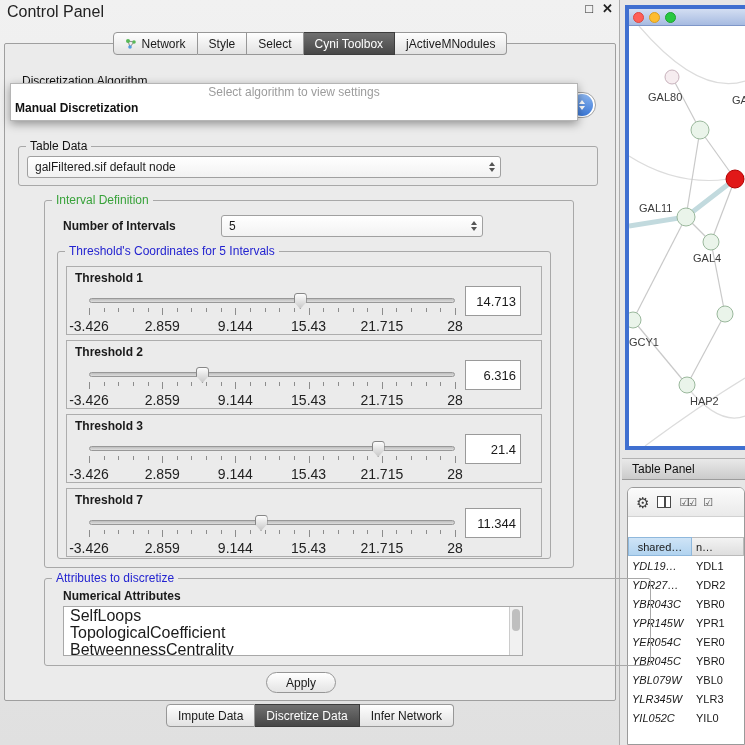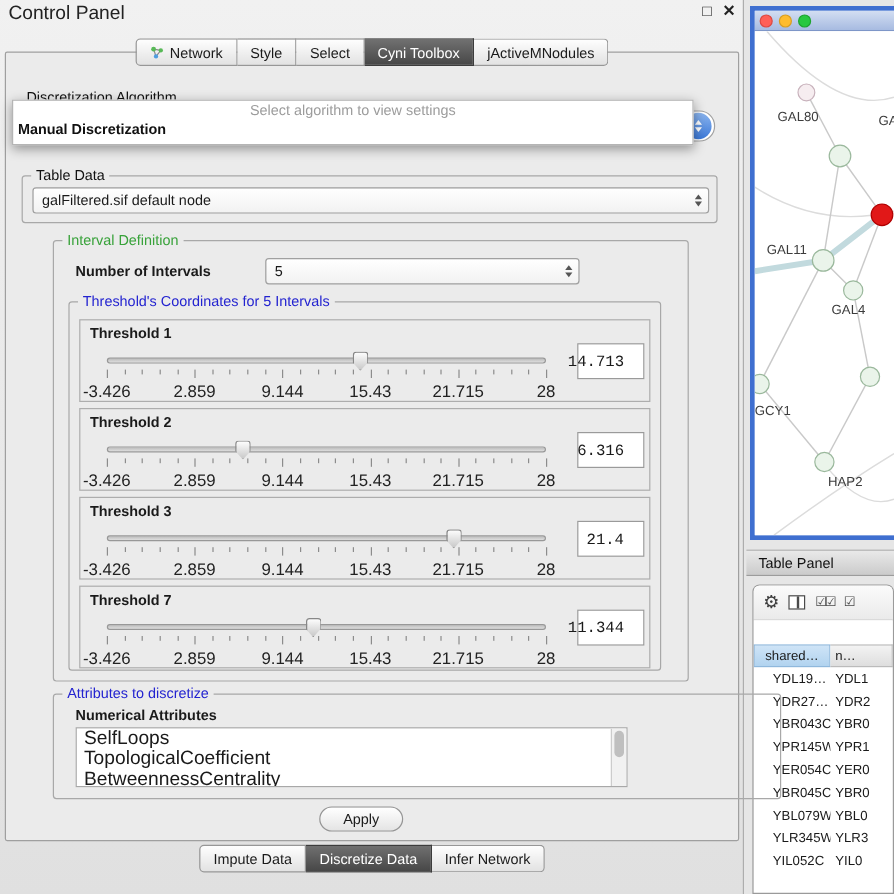--- a/index.html
+++ b/index.html
@@ -38,39 +38,39 @@
   .gtitle{position:absolute;top:-8px;left:7px;background:#ebebeb;padding:0 4px;font-size:12px;color:#111;white-space:nowrap;}
   .gtitle.green{color:#38a23a;}
   .gtitle.blue{color:#2323d0;}
 
   #td-group{left:18px;top:146px;width:580px;height:40px;}
   .combo{position:absolute;background:linear-gradient(#ffffff,#f2f2f2);border:1px solid #a0a0a0;border-radius:3px;height:22px;display:flex;align-items:center;padding:0 22px 0 7px;font-size:12px;white-space:nowrap;overflow:hidden;}
   .stepper{position:absolute;right:5px;top:50%;transform:translateY(-50%);display:flex;flex-direction:column;gap:2px;}
   .stepper i{display:block;width:0;height:0;border-left:3.5px solid transparent;border-right:3.5px solid transparent;}
   .stepper .u{border-bottom:4px solid #555;}
   .stepper .d{border-top:4px solid #555;}
-  #td-combo{left:8px;top:9px;width:564px;align-items:center;}
+  #td-combo{left:8px;top:9px;width:474px;align-items:center;}
 
   #iv-group{left:44px;top:200px;width:530px;height:368px;}
   .num-label{position:absolute;left:18px;top:18px;font-weight:bold;}
   #num-combo{left:176px;top:14px;width:262px;}
   #th-group{position:absolute;left:12px;top:50px;width:494px;height:308px;border:1px solid #a8a8a8;border-radius:3px;}
   .th-list{position:absolute;left:8px;top:14px;right:8px;display:flex;flex-direction:column;gap:5px;}
   .th-box{position:relative;height:69px;border:1px solid #adadad;background:transparent;}
   .th-label{position:absolute;left:8px;top:4px;font-weight:bold;font-size:12px;}
   .slider{position:absolute;left:22px;top:26px;right:86px;height:40px;}
   .track{position:absolute;left:0;right:0;top:5px;height:5px;background:linear-gradient(#bdbdbd,#dedede);border:1px solid #989898;border-radius:3px;}
   .thumb{position:absolute;top:0;width:13px;height:16px;background:linear-gradient(#fdfdfd,#c9c9c9);border:1px solid #878787;border-radius:3px 3px 0 0;clip-path:polygon(0 0,100% 0,100% 55%,50% 100%,0 55%);}
   .ticks{position:absolute;left:0;right:0;top:15px;height:8px;}
   .ticks i{position:absolute;width:1px;background:#8c8c8c;top:0;}
   .ticks i.ma{height:7px;}
   .ticks i.mi{height:4px;}
   .scale{position:absolute;left:0;right:0;top:25px;height:11px;}
   .scale b{position:absolute;transform:translateX(-50%);font-weight:normal;font-size:14px;color:#222;white-space:nowrap;}
-  .val{position:absolute;right:4px;top:19px;width:56px;height:30px;background:#fff;border:1px solid #9a9a9a;display:flex;align-items:center;justify-content:flex-end;padding-right:16px;font-size:13px;font-family:Liberation Mono, monospace;}
+  .val{position:absolute;right:20px;top:19px;width:56px;height:30px;background:#fff;border:1px solid #9a9a9a;display:flex;align-items:center;justify-content:flex-end;padding-right:4px;font-size:13px;}
 
   #attr-group{left:44px;top:578px;width:607px;height:88px;}
   .attr-label{position:absolute;left:18px;top:10px;font-weight:bold;}
   .attr-list{position:absolute;left:18px;top:27px;width:460px;height:50px;background:#fff;border:1px solid #a8a8a8;overflow:hidden;}
   .attr-list .li{line-height:17px;padding-left:6px;font-size:16px;white-space:nowrap;}
   .vscroll{position:absolute;right:0;top:0;bottom:0;width:13px;background:#f1f1f1;border-left:1px solid #ccc;}
   .vthumb{position:absolute;left:2px;right:2px;top:2px;height:22px;background:#bfbfbf;border-radius:5px;}
 
   .apply-btn{position:absolute;left:266px;top:672px;width:70px;height:21px;background:linear-gradient(#ffffff,#e4e4e4);border:1px solid #969696;border-radius:11px;display:flex;align-items:center;justify-content:center;font-size:12px;z-index:2;}
 
@@ -93,21 +93,21 @@
   .gear{font-size:15px;color:#3d3d3d;line-height:1;}
   .cols-icon{width:14px;height:12px;border:1.5px solid #4a4a4a;position:relative;background:#fff;}
   .cols-icon::after{content:'';position:absolute;left:50%;top:0;bottom:0;width:1.5px;background:#4a4a4a;}
   .chk{font-size:11px;color:#4a4a4a;letter-spacing:-2px;line-height:1;}
   .tbl-spacer{height:20px;background:#fff;}
   .thead{display:flex;height:19px;font-size:11px;}
   .th1{width:64px;background:linear-gradient(#cfe4f7,#b1d3ef);border:1px solid #8fb8dc;display:flex;align-items:center;justify-content:center;overflow:hidden;white-space:nowrap;}
   .th2{flex:1;background:linear-gradient(#f3f3f3,#dedede);border:1px solid #bbb;border-left:none;display:flex;align-items:center;padding-left:4px;overflow:hidden;white-space:nowrap;}
   .trow{display:flex;height:19px;font-size:11px;align-items:center;}
   .tc{overflow:hidden;white-space:nowrap;}
-  .c1{width:64px;padding-left:16px;}
+  .c1{width:64px;padding-left:4px;font-style:italic;}
   .c2{flex:1;padding-left:4px;}
 </style>
 </head>
 <body>
 
 <div id="root">
 
   <div class="cp">
     <div class="cp-title">Control Panel</div>
     <div class="win-btns">

